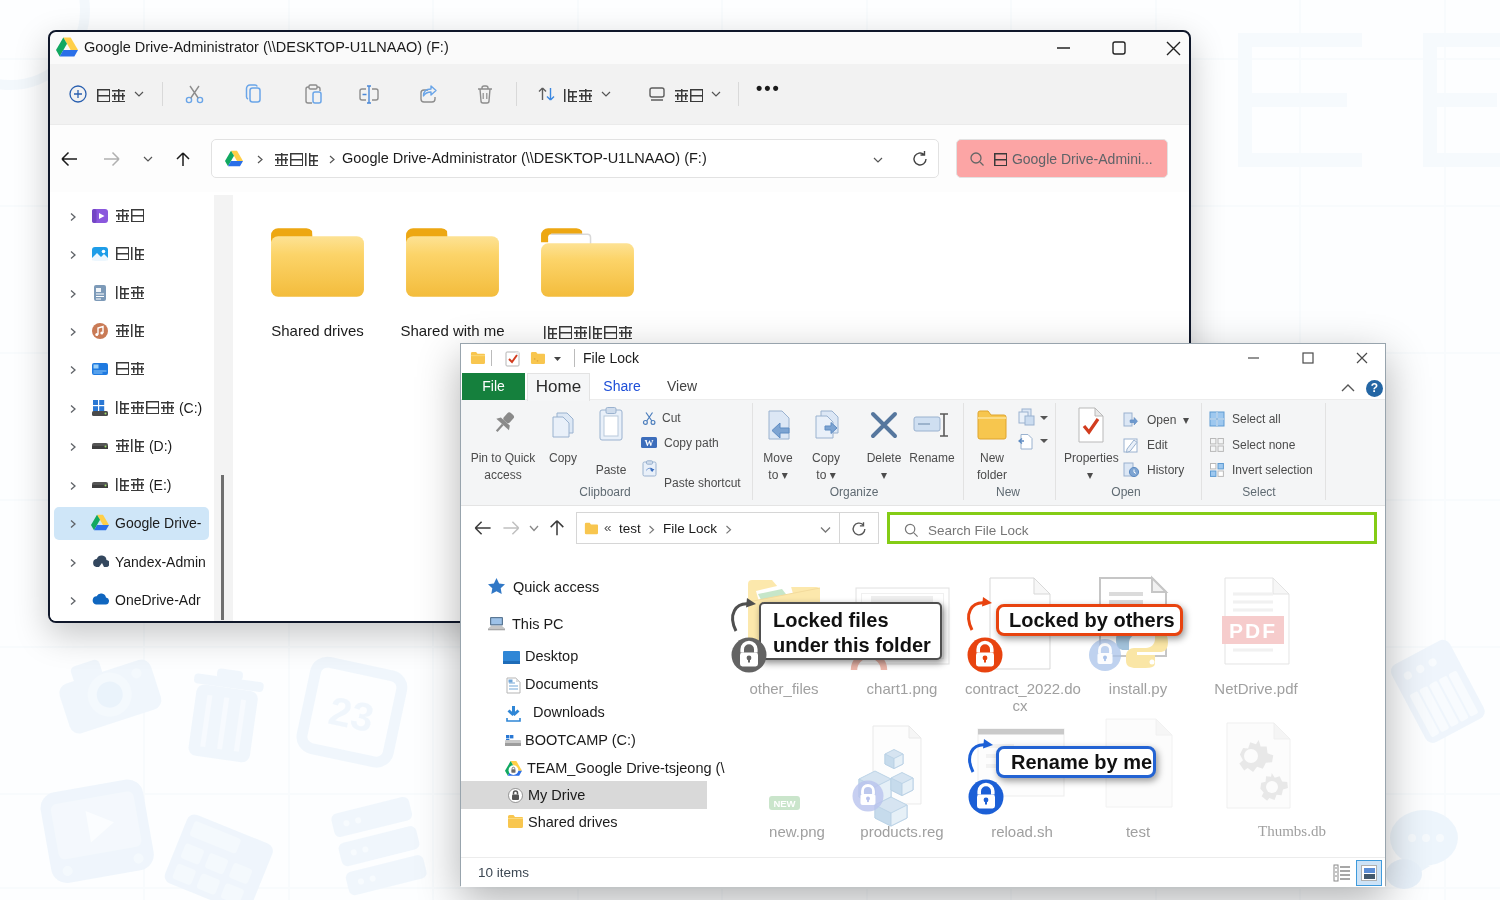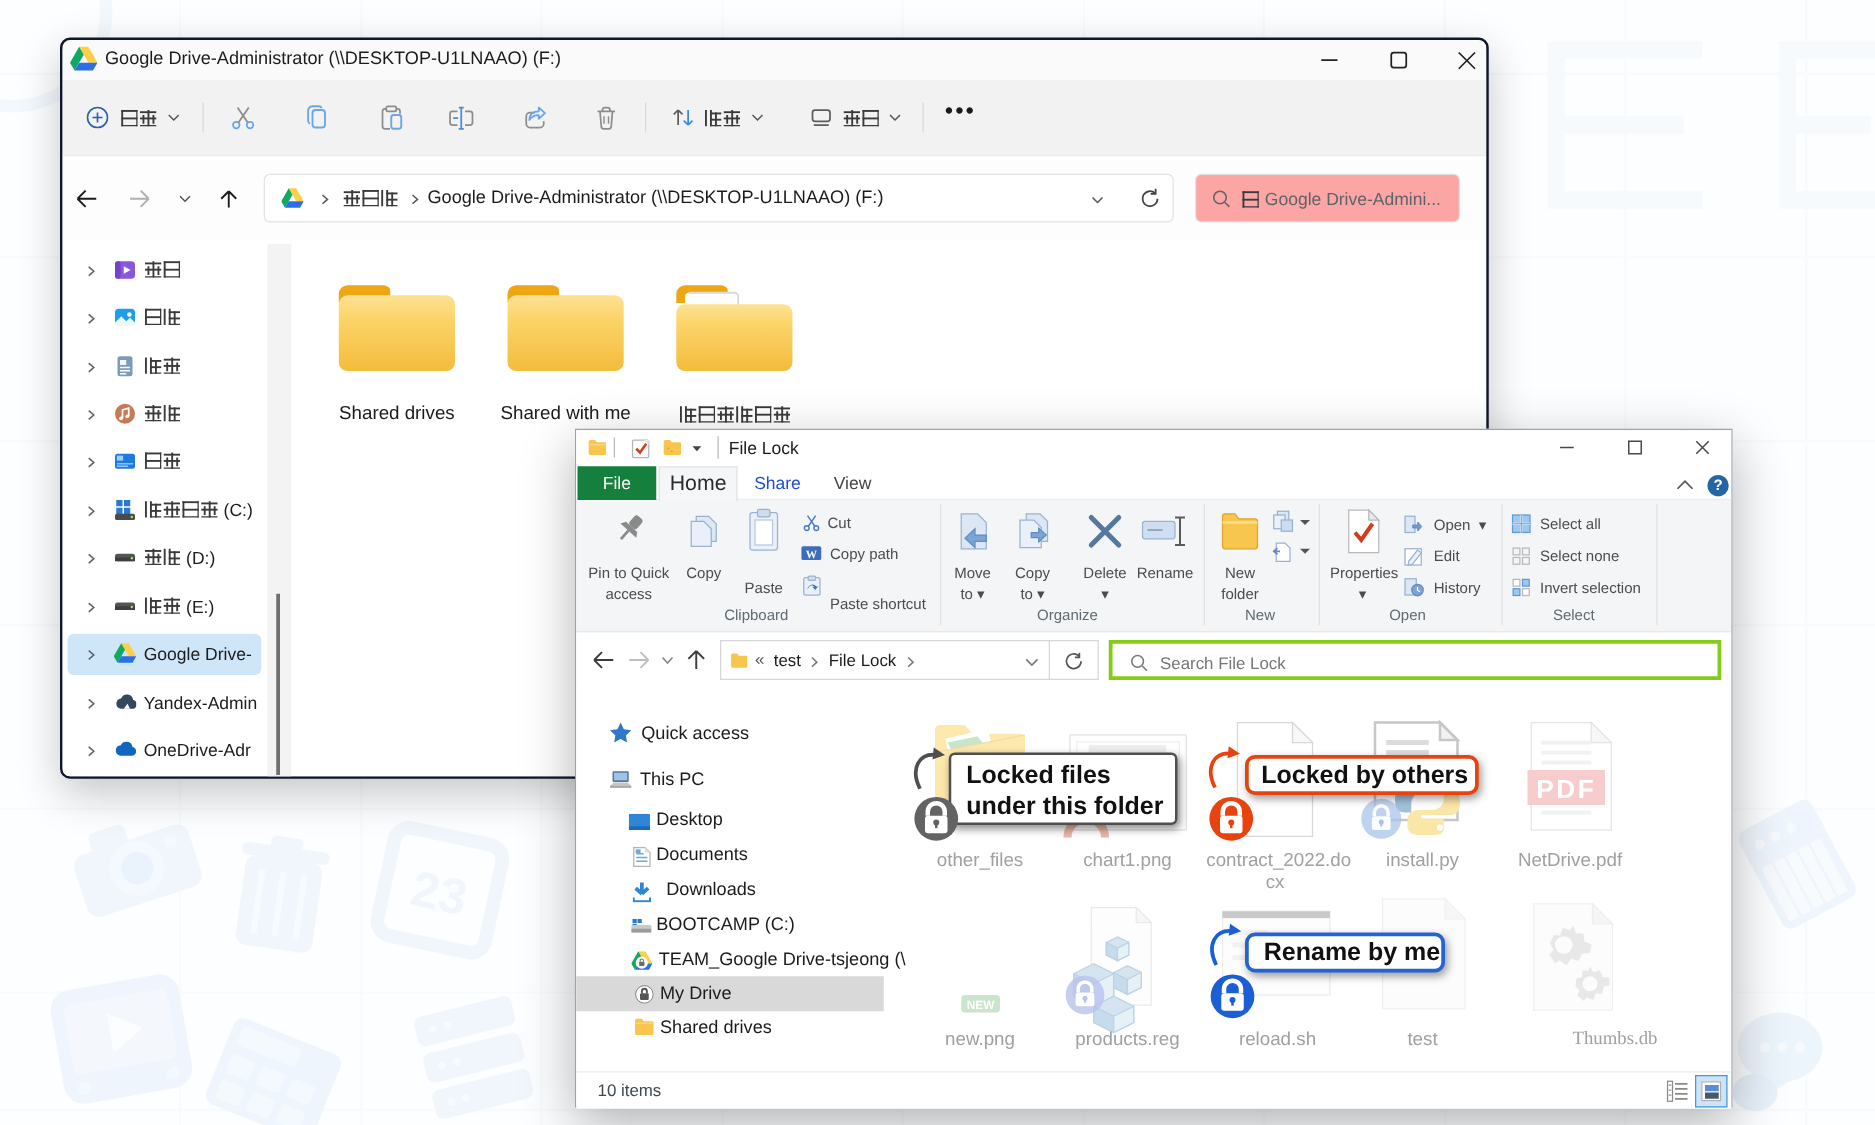--- a/index.html
+++ b/index.html
@@ -849,21 +849,21 @@
             <circle cx="811" cy="237" r="6" fill="#fcfcfc"></circle>
           </g>
         </g>
       </svg>
 
       <div class="flbl" style="left:268px;top:130px;">other_files</div>
       <div class="flbl" style="left:386px;top:130px;">chart1.png</div>
       <div class="flbl" style="left:504px;top:130px;">contract_2022.do<br>cx</div>
       <div class="flbl" style="left:622px;top:130px;">install.py</div>
       <div class="flbl" style="left:740px;top:130px;">NetDrive.pdf</div>
-      <div class="flbl" style="left:268px;top:273px;">new.png</div>
+      <div class="flbl" style="left:281px;top:273px;">new.png</div>
       <div class="flbl" style="left:386px;top:273px;">products.reg</div>
       <div class="flbl" style="left:506px;top:273px;">reload.sh</div>
       <div class="flbl" style="left:622px;top:273px;">test</div>
       <div class="flbl" style="left:776px;top:273px;font-family:Liberation Serif, serif;">Thumbs.db</div>
 
       <div class="abs" style="left:298px;top:52px;width:183px;height:58px;background:#fff;border:2.5px solid #4f4f4f;border-radius:5px;box-shadow:2px 3px 7px rgba(0,0,0,.45);font-size:20px;font-weight:bold;color:#111;padding:4px 0 0 12px;line-height:25px;white-space:nowrap;">Locked files<br>under this folder</div>
       <div class="abs" style="left:535px;top:54px;width:187px;height:32px;background:#fff;border:3px solid #e8430f;border-radius:8px;box-shadow:2px 3px 7px rgba(0,0,0,.4);font-size:20px;font-weight:bold;color:#111;padding:2px 0 0 10px;white-space:nowrap;">Locked by others</div>
       <div class="abs" style="left:535px;top:196px;width:160px;height:32px;background:#fff;border:3px solid #2363d3;border-radius:8px;box-shadow:2px 3px 7px rgba(0,0,0,.4);font-size:20px;font-weight:bold;color:#111;padding:2px 0 0 12px;white-space:nowrap;">Rename by me</div>
       <svg class="abs" style="left:255px;top:35px;" width="480" height="250" viewBox="0 0 480 250">
 

